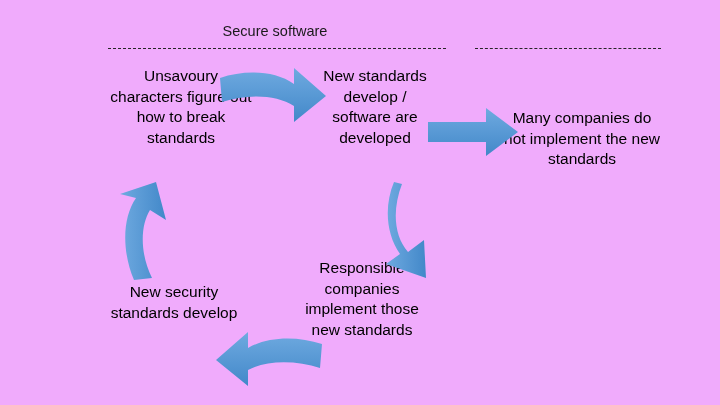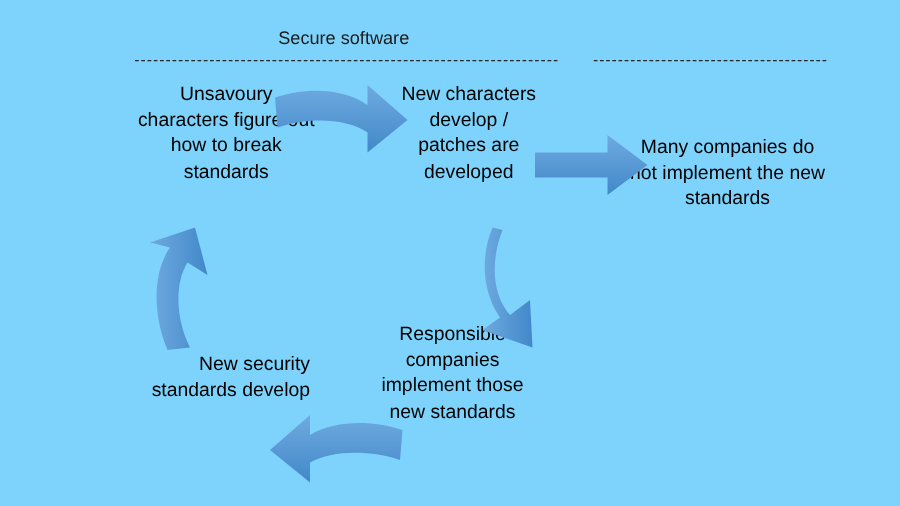--- a/index.html
+++ b/index.html
@@ -8,21 +8,21 @@
     background: #ffffff;
   }
   body {
     font-family: "Liberation Sans", sans-serif;
     color: #000000;
   }
   #canvas {
     position: relative;
     width: 720px;
     height: 405px;
-    background: #7dd3fc;
+    background: #f0abfc;
     overflow: hidden;
   }
 
   
   .col-label {
     position: absolute;
     font-size: 14.5px;
     line-height: 1.1;
     color: #1a1a1a;
     text-align: center;
@@ -45,21 +45,21 @@
     position: absolute;
     text-align: center;
     font-size: 15.5px;
     line-height: 1.33;
     color: #000000;
   }
   #node-unsavoury   { left: 106px; top: 66px;  width: 150px; }
   #node-new-std     { left: 320px; top: 66px;  width: 110px; }
   #node-many-comp   { left: 500px; top: 108px; width: 164px; }
   #node-responsible { left: 300px; top: 258px; width: 124px; }
-  #node-new-sec     { left: 100px; top: 282px; width: 148px; text-align: right; }
+  #node-new-sec     { left: 100px; top: 282px; width: 148px; }
 
   
   .arrow {
     position: absolute;
   }
   #arrow-top-right   { left: 218px; top: 60px;  width: 112px; height: 72px; }
   #arrow-right       { left: 428px; top: 104px; width: 92px;  height: 56px; }
   #arrow-down        { left: 356px; top: 180px; width: 96px;  height: 100px; }
   #arrow-bottom-left { left: 212px; top: 322px; width: 112px; height: 66px; }
   #arrow-up          { left: 104px; top: 182px; width: 90px;  height: 100px; }
@@ -69,21 +69,21 @@
 
 <div id="canvas">
 
   <div class="col-label" id="label-secure">Secure software</div>
 
   <div class="divider" id="divider-secure"></div>
   <div class="divider" id="divider-insecure"></div>
 
   <div class="node" id="node-unsavoury">Unsavoury characters figure out how to break standards</div>
 
-  <div class="node" id="node-new-std">New characters develop / patches are developed</div>
+  <div class="node" id="node-new-std">New standards develop / software are developed</div>
 
   <div class="node" id="node-many-comp">Many companies do not implement the new standards</div>
 
   <div class="node" id="node-responsible">Responsible companies implement those new standards</div>
 
   <div class="node" id="node-new-sec">New security standards develop</div>
 
   <svg class="arrow" id="arrow-top-right" viewBox="0 0 112 72">
     <defs>
       <linearGradient id="gradTR" x1="0" y1="0" x2="0" y2="1">

